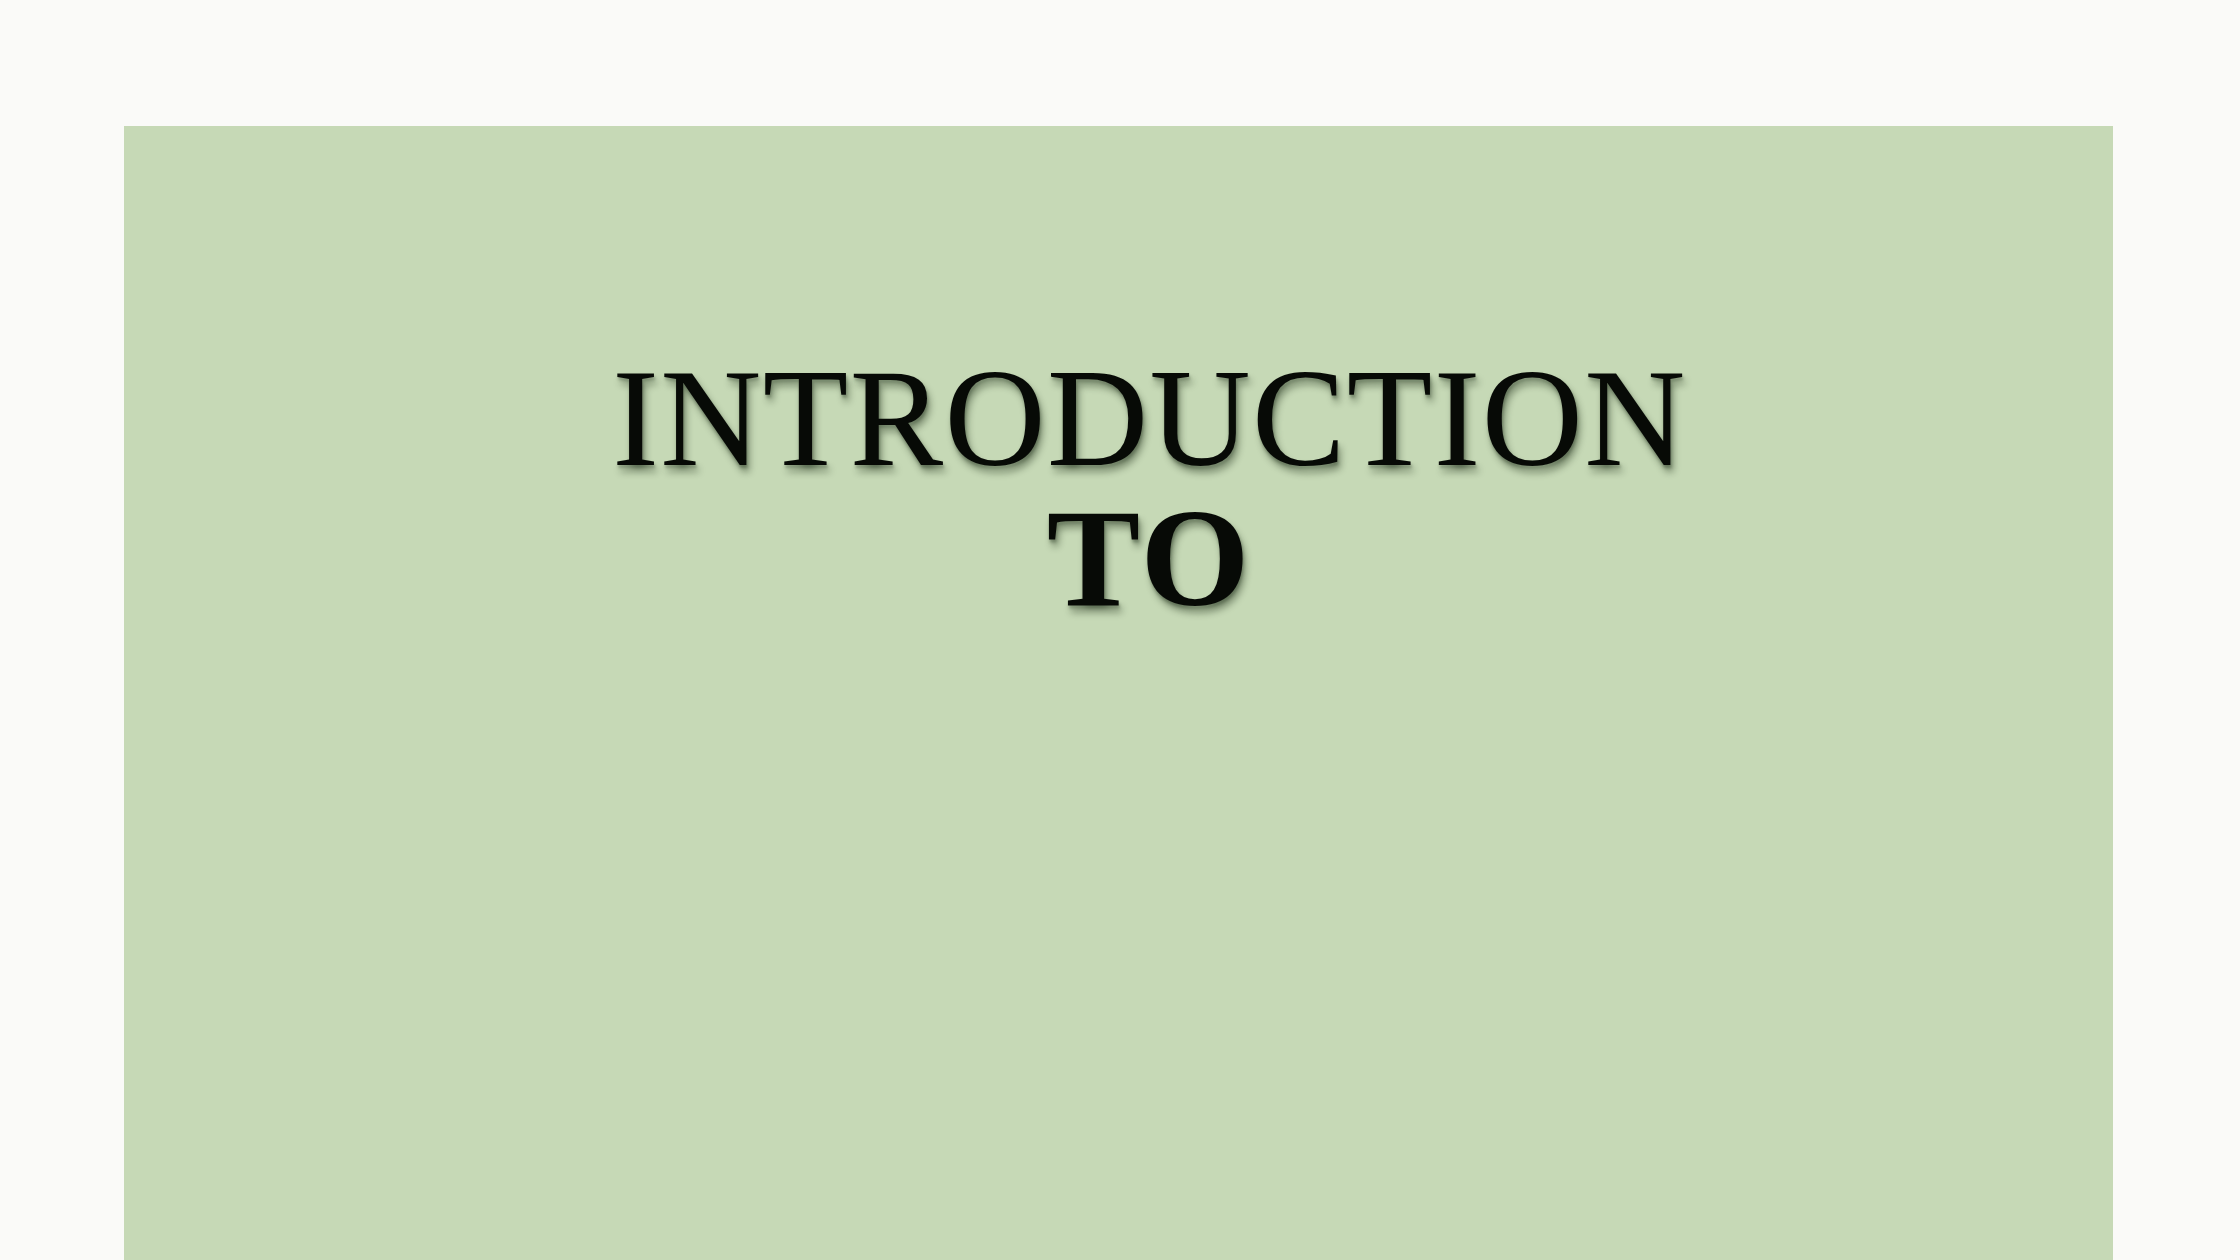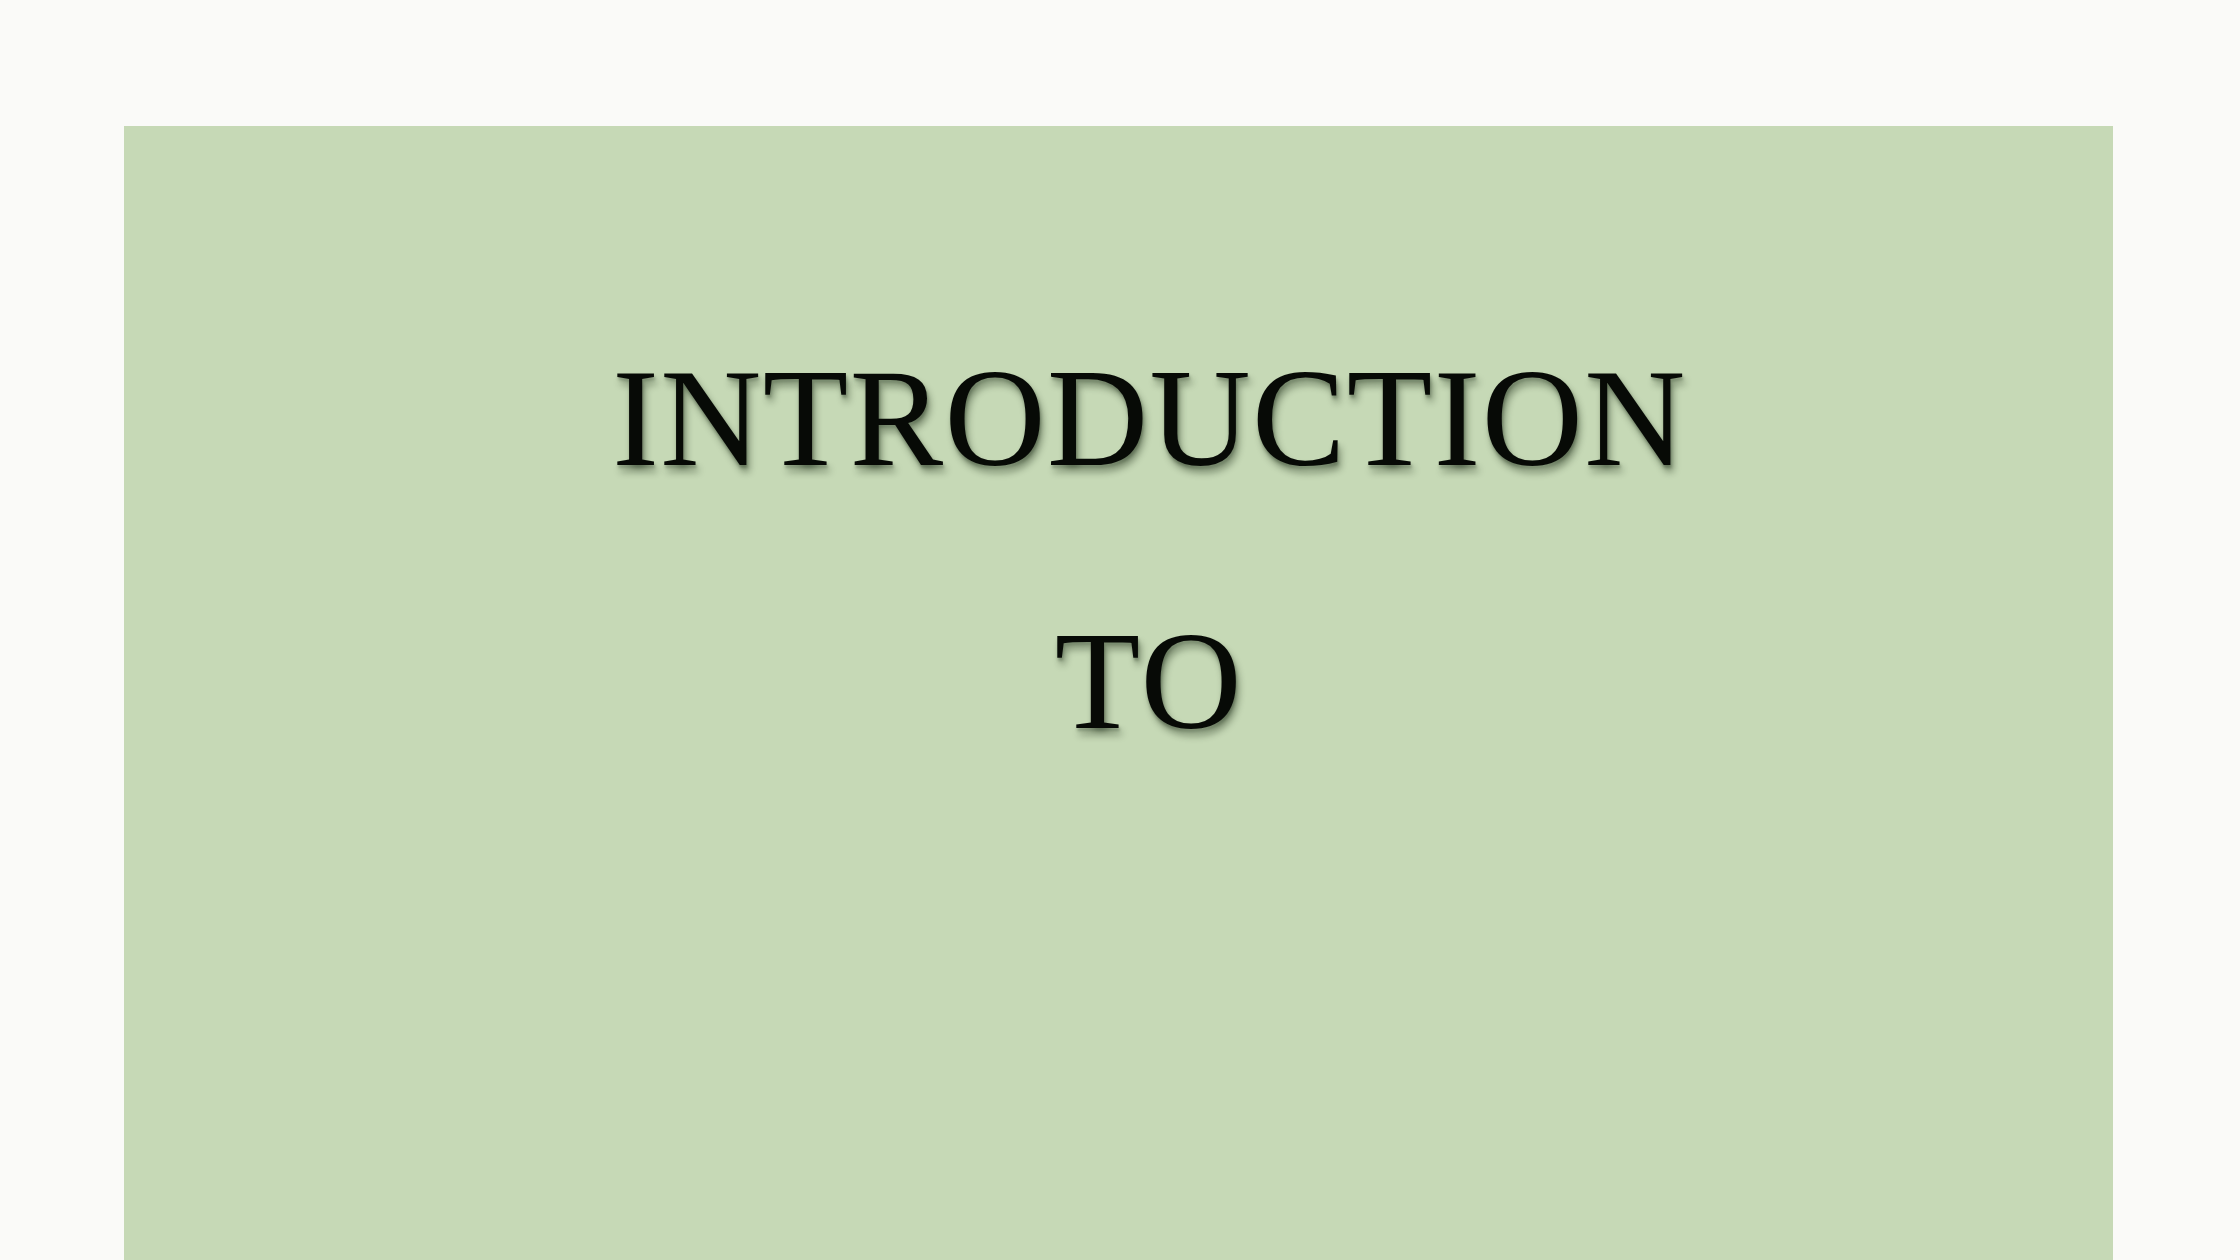--- a/index.html
+++ b/index.html
@@ -55,21 +55,21 @@
     font-size: 140px;
     line-height: 1;
     letter-spacing: 0.012em;
     white-space: nowrap;
     text-shadow:
       3px 7px 7px rgba(20, 35, 15, 0.40),
       1px 3px 3px rgba(20, 35, 15, 0.30);
   }
 
   .title-line + .title-line {
-    margin-top: 123px;          
+    font-weight: bold;
   }
 
   
   .title-line-1 { letter-spacing: 0.010em; }
   .title-line-2 { letter-spacing: 0.020em; }
   .title-line-3 { letter-spacing: 0.018em; }
 </style>
 </head>
 <body>
 

